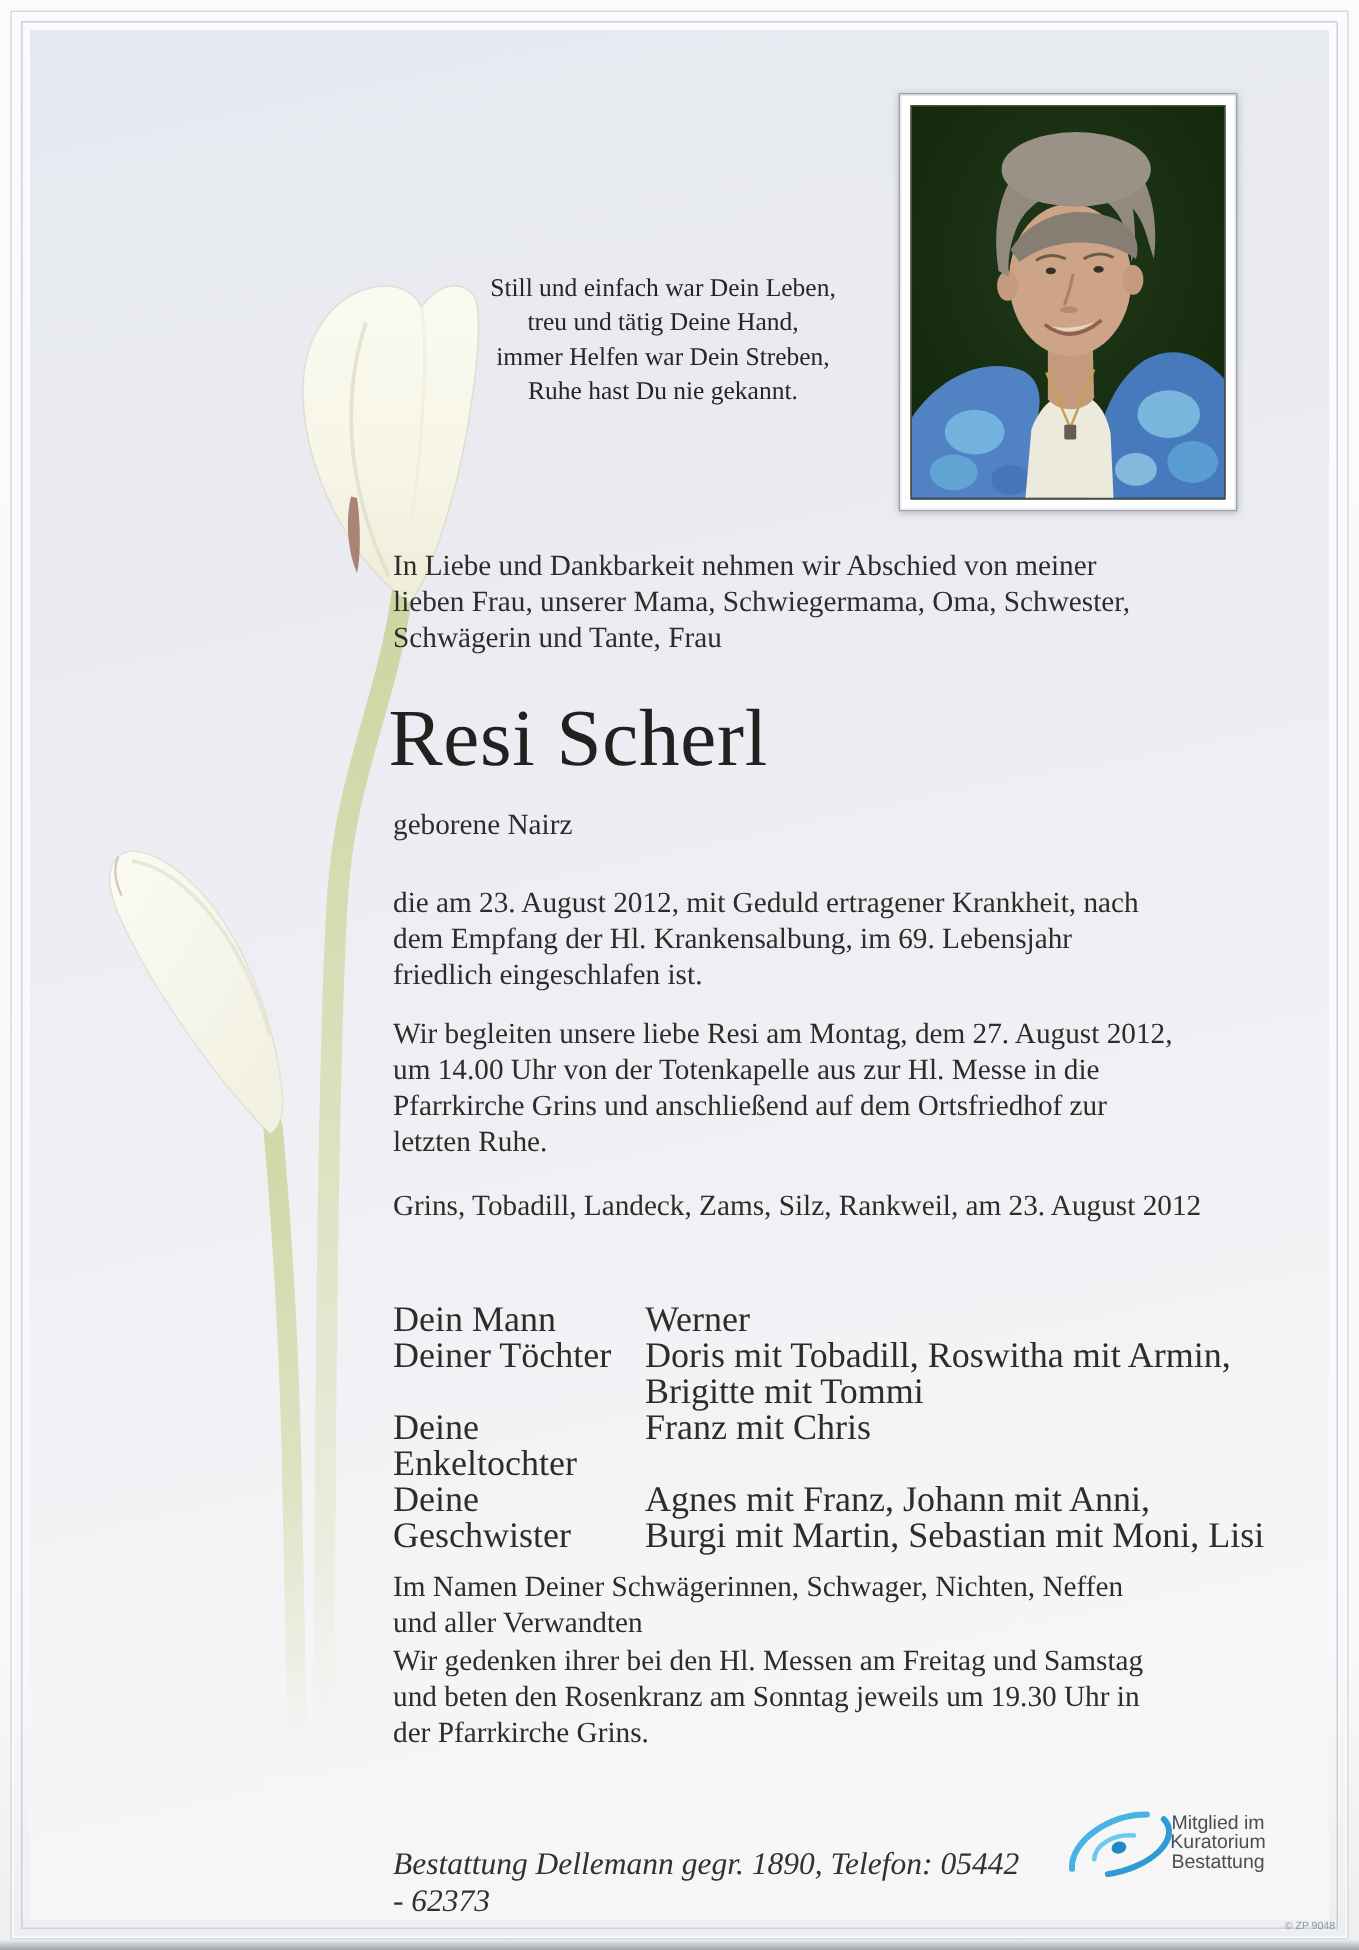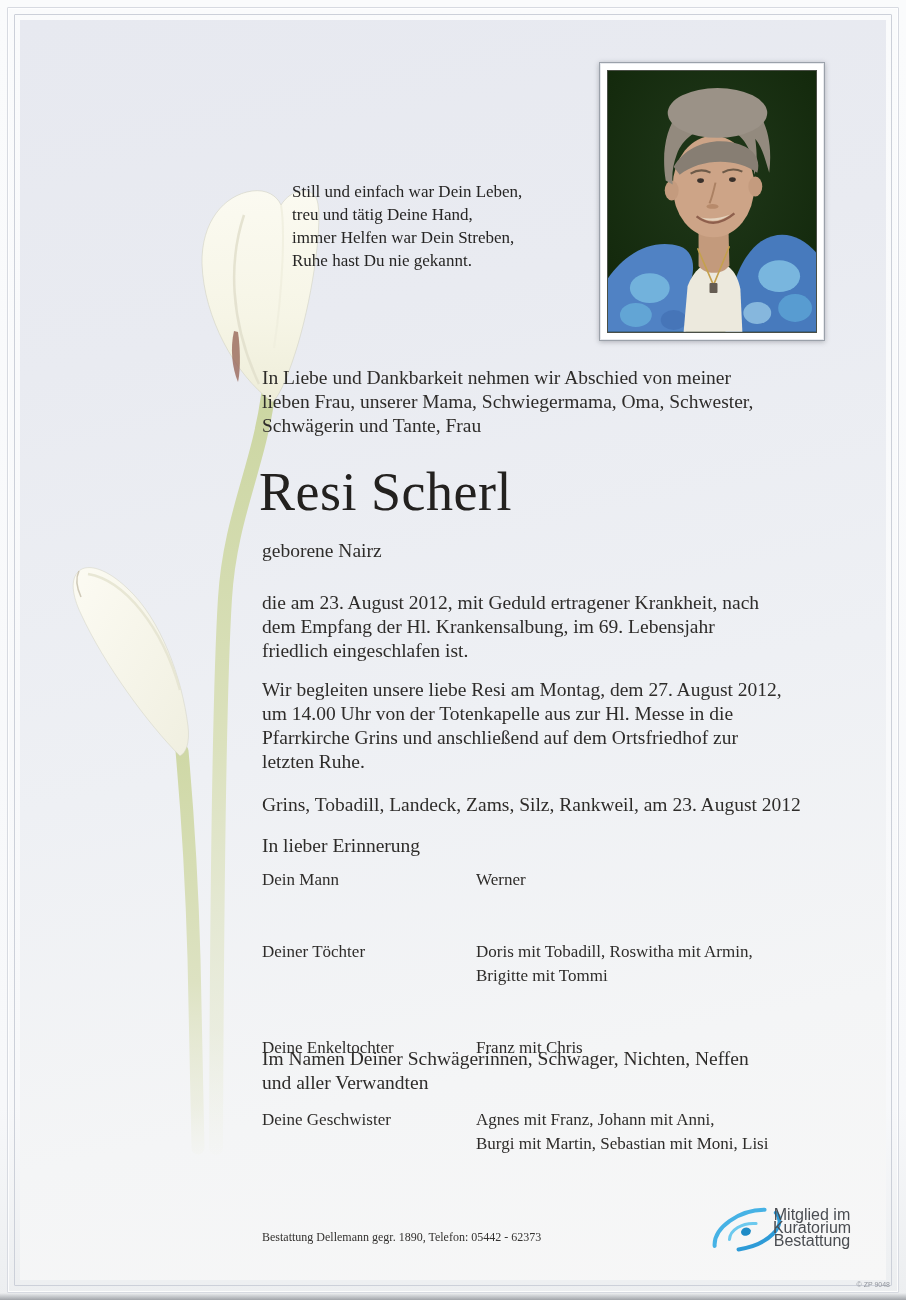--- a/index.html
+++ b/index.html
@@ -20,51 +20,51 @@
   .frame-a{position:absolute;inset:7px;border:1px solid #d7dae1;border-radius:1px;box-shadow:inset 0 0 0 1px rgba(255,255,255,.8);}
   .frame-b{position:absolute;inset:14px;border:1px solid #ccd0d9;border-radius:1px;}
   .card{
     position:absolute;inset:20px;
     background:linear-gradient(168deg,#e7e9f0 0%,#e9ebf1 25%,#eef0f4 55%,#f4f5f6 80%,#f7f7f7 100%);
   }
   .prelines{white-space:pre-line;}
   .body-text{font-size:19.5px;line-height:24px;}
   .abs{position:absolute;}
 
-  .poem{left:292px;top:180px;width:300px;text-align:left;font-size:17px;line-height:23px;color:#262524;}
+  .poem{left:292px;top:180px;width:300px;text-align:center;font-size:17px;line-height:23px;color:#262524;}
 
   .photo-frame{
     left:599px;top:62px;width:226px;height:279px;box-sizing:border-box;
     background:#fff;border:1px solid #9ba1aa;padding:7px;
     box-shadow:0 1px 5px rgba(60,65,75,.35), inset 0 0 0 1px #e8eaee;
   }
   .photo-inner{width:100%;height:100%;border:1px solid #4a4f46;box-sizing:border-box;overflow:hidden;background:#15290e;}
   .photo-inner svg{display:block;width:100%;height:100%;}
 
   .intro{left:262px;top:366px;width:590px;}
   .deceased-name{left:259px;top:462px;font-size:54px;line-height:60px;letter-spacing:.5px;color:#23211f;}
   .maiden{left:262px;top:540px;font-size:19.5px;}
   .death-p{left:262px;top:591px;width:590px;}
   .funeral-p{left:262px;top:678px;width:590px;}
   .places{left:262px;top:793px;width:600px;}
   .memory{left:262px;top:834px;width:400px;}
 
-  .family{left:262px;top:868px;width:592px;display:grid;grid-template-columns:166px 1fr;column-gap:2px;row-gap:0;font-size:17px;line-height:24px;gap:48px;}
+  .family{left:262px;top:868px;width:592px;display:grid;grid-template-columns:166px 1fr;column-gap:2px;row-gap:0;font-size:24px;line-height:24px;}
   .family .lab{align-self:start;}
 
   .relatives-p{left:262px;top:1022px;width:590px;margin-top:25px;}
   .masses-p{left:262px;top:1096px;width:590px;}
 
-  .footer-line{left:262px;top:1230px;width:420px;font-size:12px;color:#33312f;}
+  .footer-line{left:262px;top:1230px;width:420px;font-size:21px;color:#33312f;font-style:italic;}
 
   .logo{left:703px;top:1200px;width:160px;height:52px;}
   .logo svg{position:absolute;left:0;top:2px;}
   .logo-caption{
     position:absolute;left:58px;top:8px;width:102px;
-    font-family:"Liberation Sans", sans-serif;font-size:16px;line-height:13px;
+    font-family:"Liberation Sans", sans-serif;font-size:13px;line-height:13px;
     text-align:center;color:#4a4d52;
   }
   .print-code{left:0;top:1281px;width:890px;text-align:right;font-family:"Liberation Sans", sans-serif;font-size:7px;color:#90949c;}
 
   .lilies{left:30px;top:168px;width:300px;height:1012px;}
 </style>
 </head>
 <body>
 
 <div class="page">
@@ -189,37 +189,39 @@
   <div class="abs deceased-name">Resi Scherl</div>
   <div class="abs maiden">geborene Nairz</div>
   <div class="abs death-p body-text prelines">die am 23. August 2012, mit Geduld ertragener Krankheit, nach
 dem Empfang der Hl. Krankensalbung, im 69. Lebensjahr
 friedlich eingeschlafen ist.</div>
   <div class="abs funeral-p body-text prelines">Wir begleiten unsere liebe Resi am Montag, dem 27. August 2012,
 um 14.00 Uhr von der Totenkapelle aus zur Hl. Messe in die
 Pfarrkirche Grins und anschließend auf dem Ortsfriedhof zur
 letzten Ruhe.</div>
   <div class="abs places body-text">Grins, Tobadill, Landeck, Zams, Silz, Rankweil, am 23. August 2012</div>
-  <div class="abs memory body-text">In lieber Erinnerung</div>
 
   <div class="abs family">
     <div class="lab">Dein Mann</div>
     <div class="prelines">Werner</div>
     <div class="lab">Deiner Töchter</div>
     <div class="prelines">Doris mit Tobadill, Roswitha mit Armin,
 Brigitte mit Tommi</div>
     <div class="lab">Deine Enkeltochter</div>
     <div class="prelines">Franz mit Chris</div>
     <div class="lab">Deine Geschwister</div>
     <div class="prelines">Agnes mit Franz, Johann mit Anni,
 Burgi mit Martin, Sebastian mit Moni, Lisi</div>
   </div>
 
   <div class="abs relatives-p body-text prelines">Im Namen Deiner Schwägerinnen, Schwager, Nichten, Neffen
 und aller Verwandten</div>
+  <div class="abs masses-p body-text prelines">Wir gedenken ihrer bei den Hl. Messen am Freitag und Samstag
+und beten den Rosenkranz am Sonntag jeweils um 19.30 Uhr in
+der Pfarrkirche Grins.</div>
 
   <div class="abs footer-line">Bestattung Dellemann gegr. 1890, Telefon: 05442 - 62373</div>
 
   <div class="abs logo">
     <svg viewBox="0 0 90 52" width="90" height="52">
       <g transform="rotate(-16 45 26)">
         <path d="M 8 34 C 12 16 42 6 66 13" stroke="#46b2e5" stroke-width="4" fill="none" stroke-linecap="round"></path>
         <path d="M 76 19 C 84 34 60 48 30 44" stroke="#2e9bd7" stroke-width="4" fill="none" stroke-linecap="round"></path>
         <path d="M 24 32 C 27 23 41 19 54 24" stroke="#6cc9ee" stroke-width="3" fill="none" stroke-linecap="round"></path>
         <ellipse cx="42" cy="29" rx="5" ry="4" fill="#1e8bc6"></ellipse>

